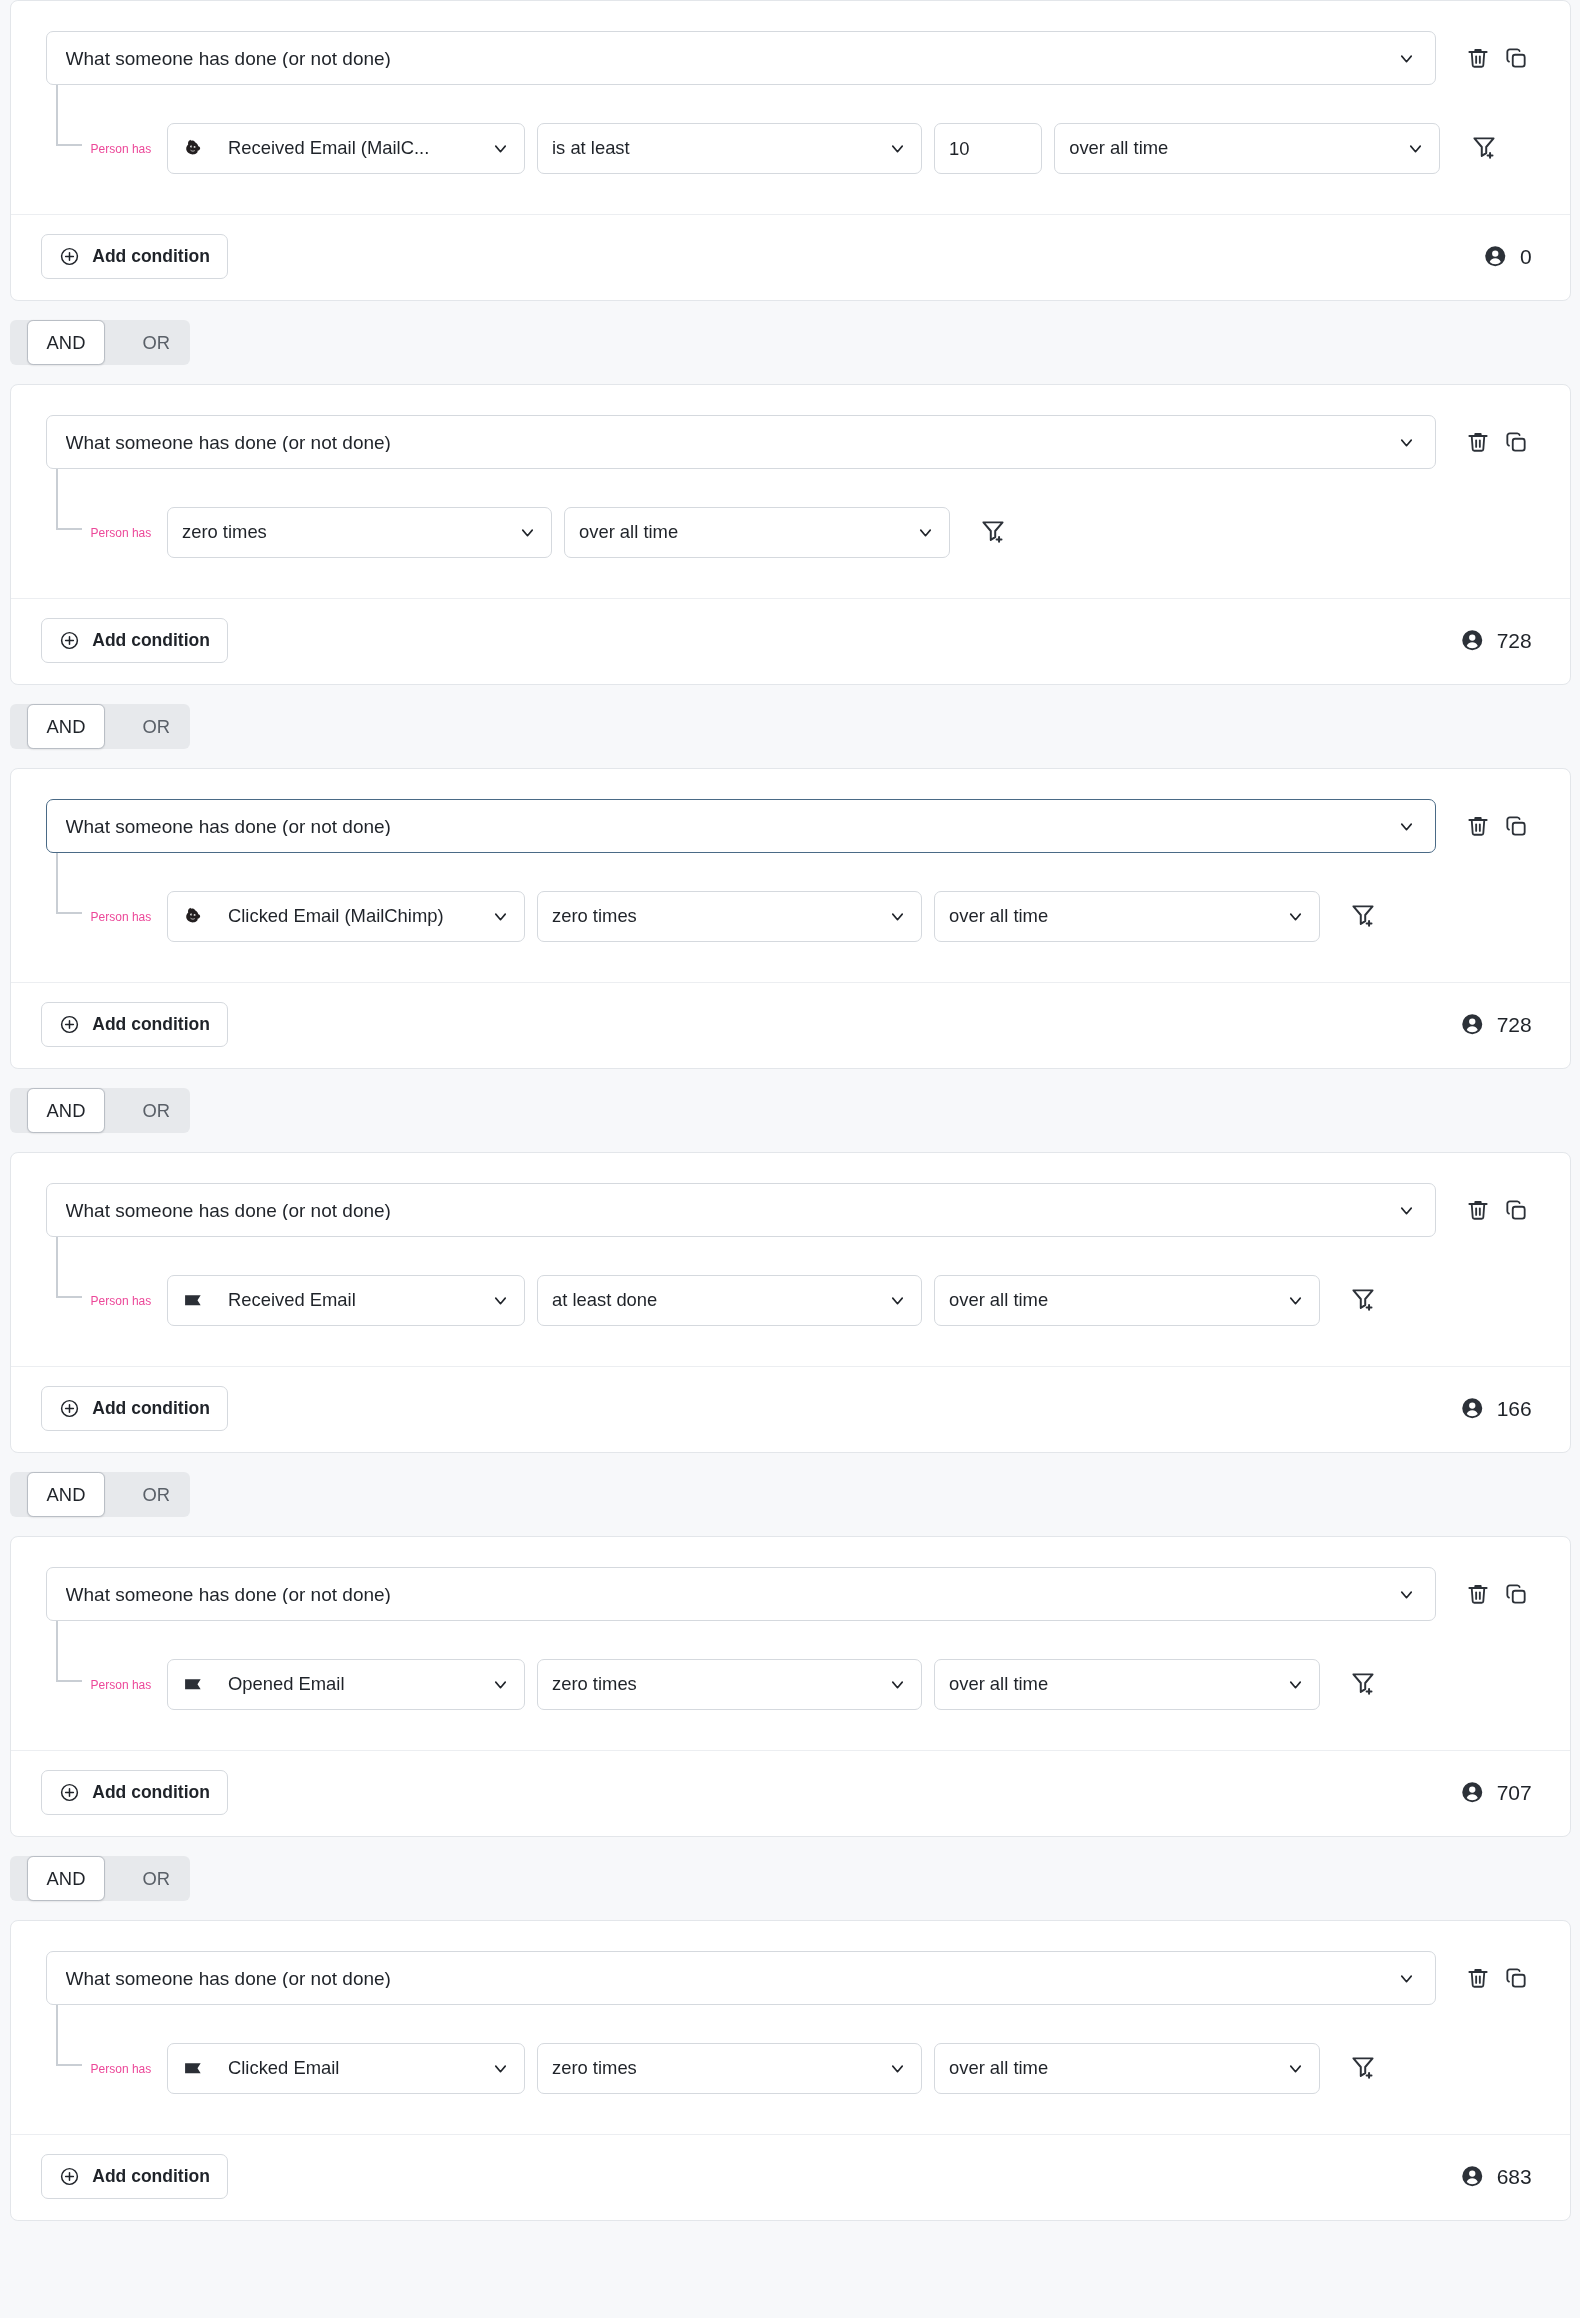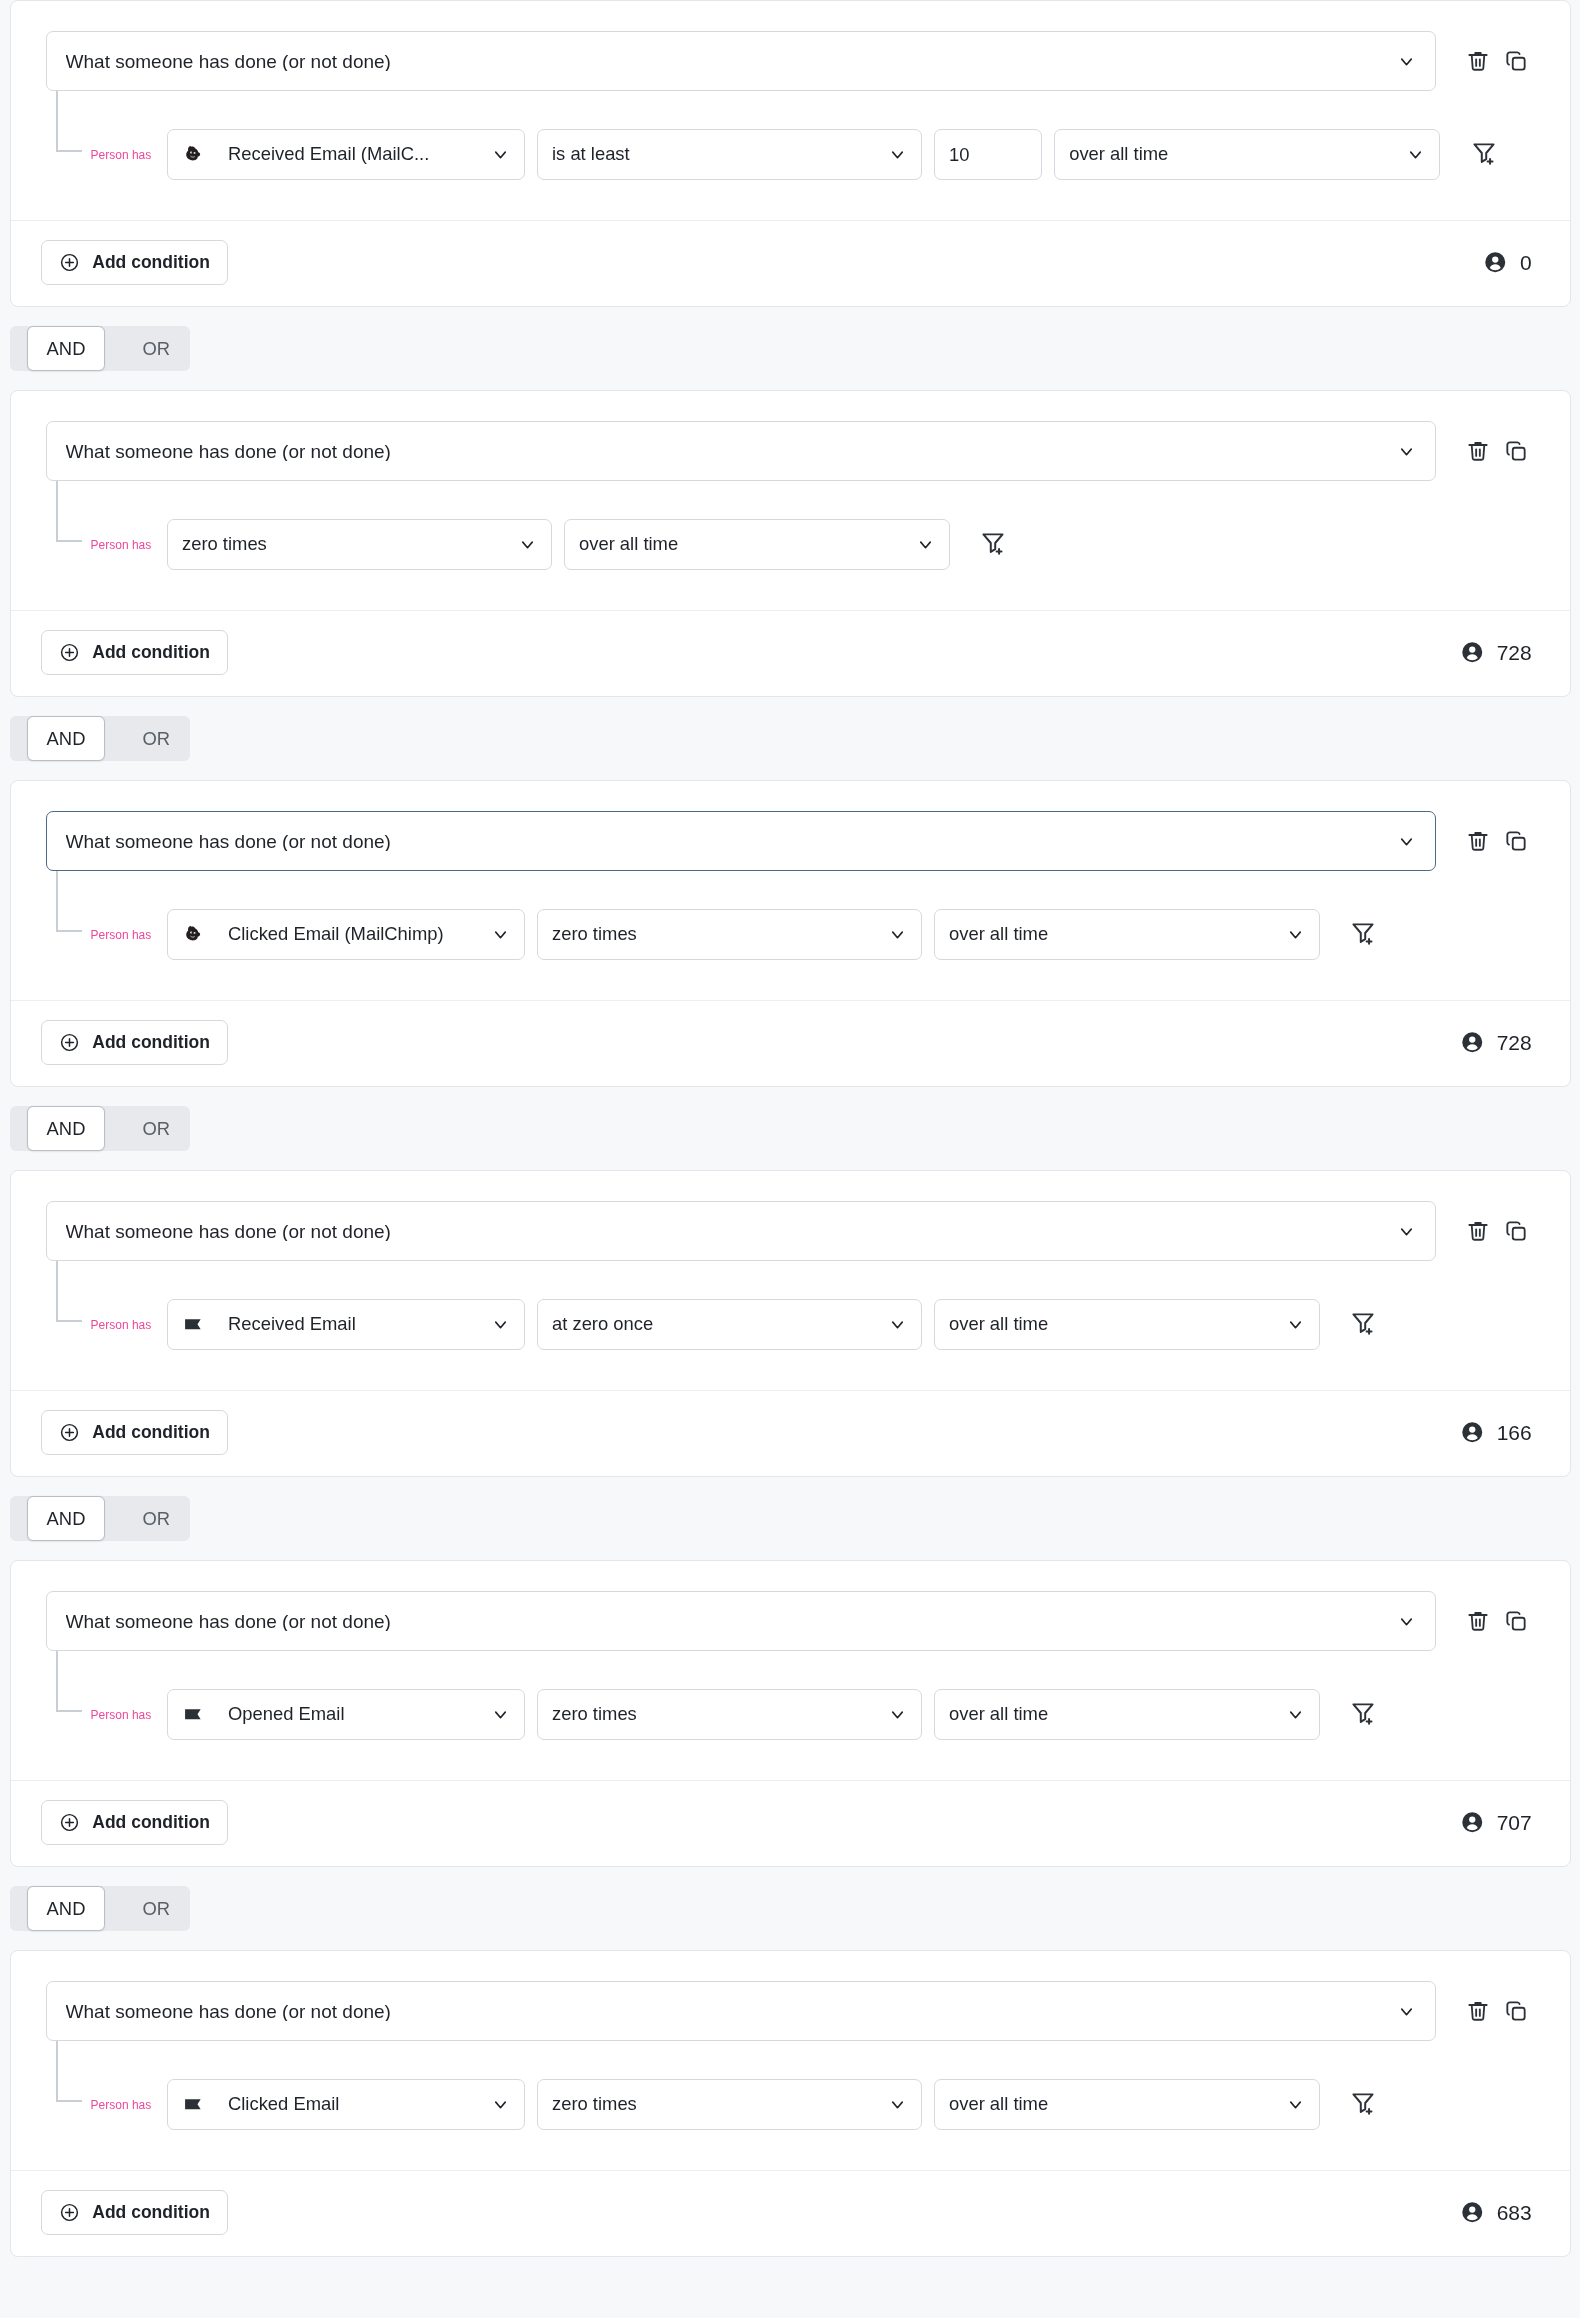--- a/index.html
+++ b/index.html
@@ -33,21 +33,21 @@
 
   
   .top-row {
     display: flex;
     align-items: center;
     gap: 0;
   }
 
   .big-select {
     flex: 1 1 auto;
-    height: 60px;
+    height: 54px;
     border: 0.9px solid #d5d9de;
     border-radius: 7px;
     background: #fff;
     display: flex;
     align-items: center;
     padding: 0 19px;
     position: relative;
     font-size: 19px;
     color: #1f2329;
     cursor: pointer;
@@ -615,21 +615,21 @@
                 </svg>
               </span>
               <span class="txt">Received Email</span>
               <span class="chev">
                 <svg viewBox="0 0 24 24" fill="none" stroke="#1f2329" stroke-width="2" stroke-linecap="round" stroke-linejoin="round">
                   <polyline points="6 9 12 16 18 9"></polyline>
                 </svg>
               </span>
             </div>
             <div class="select sel-operator">
-              <span class="txt">at zero once</span>
+              <span class="txt">at least done</span>
               <span class="chev">
                 <svg viewBox="0 0 24 24" fill="none" stroke="#1f2329" stroke-width="2" stroke-linecap="round" stroke-linejoin="round">
                   <polyline points="6 9 12 16 18 9"></polyline>
                 </svg>
               </span>
             </div>
             <div class="select sel-timeframe">
               <span class="txt">over all time</span>
               <span class="chev">
                 <svg viewBox="0 0 24 24" fill="none" stroke="#1f2329" stroke-width="2" stroke-linecap="round" stroke-linejoin="round">

